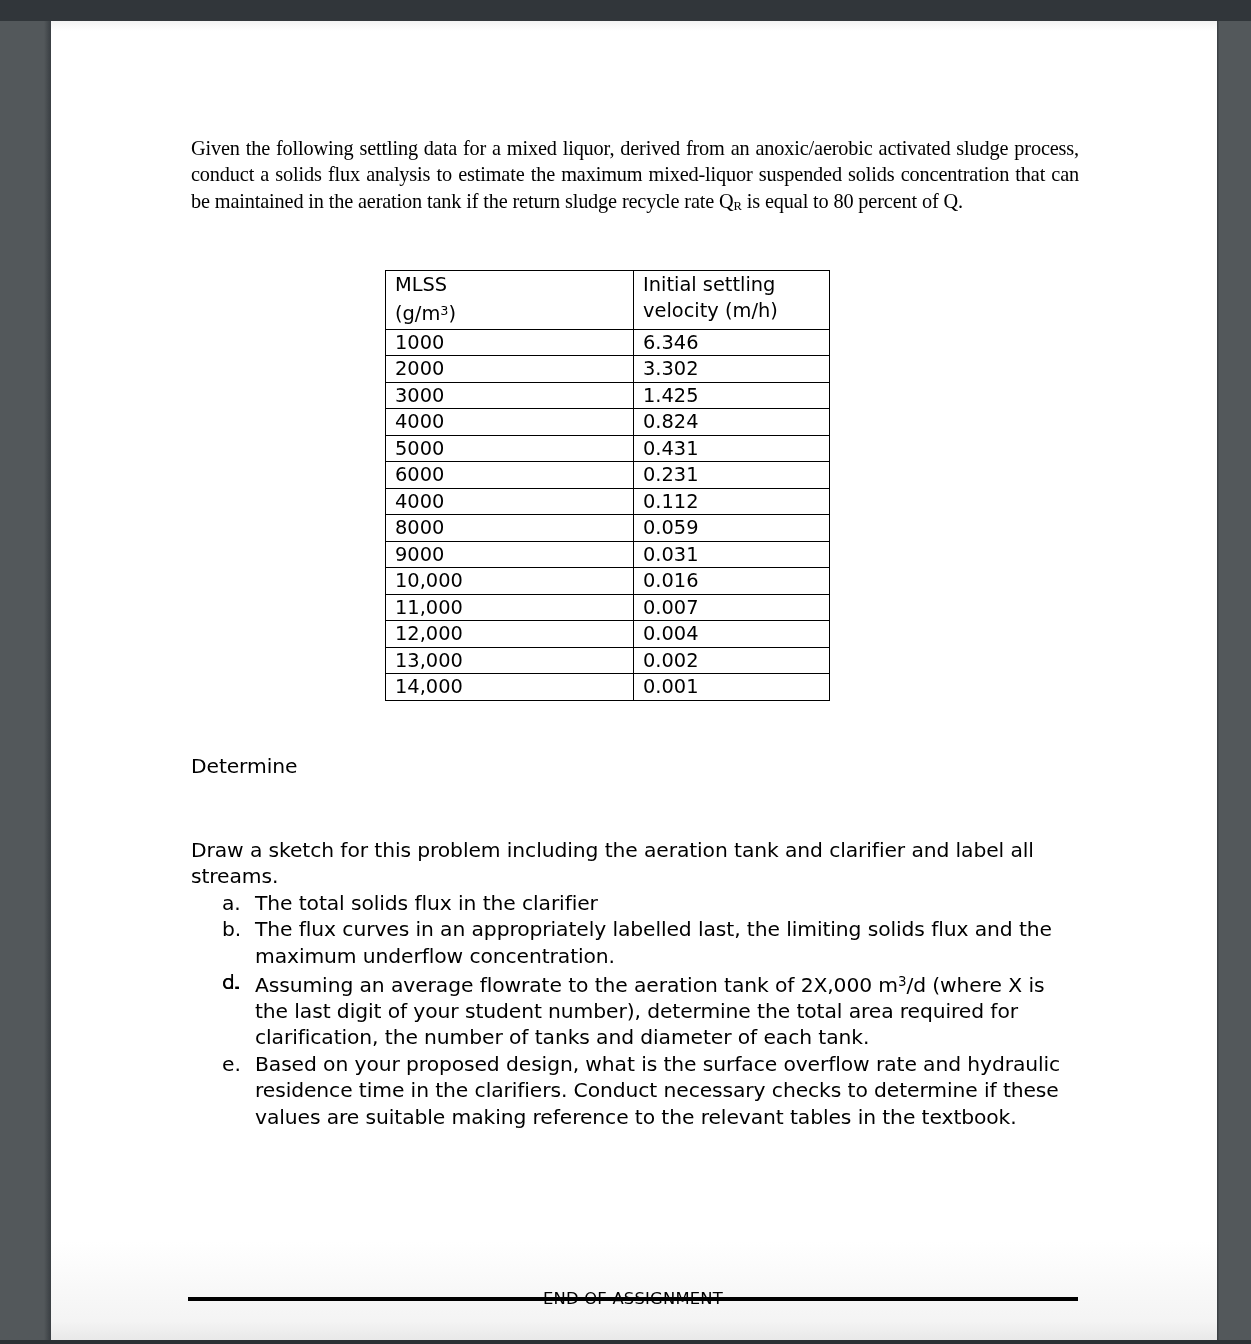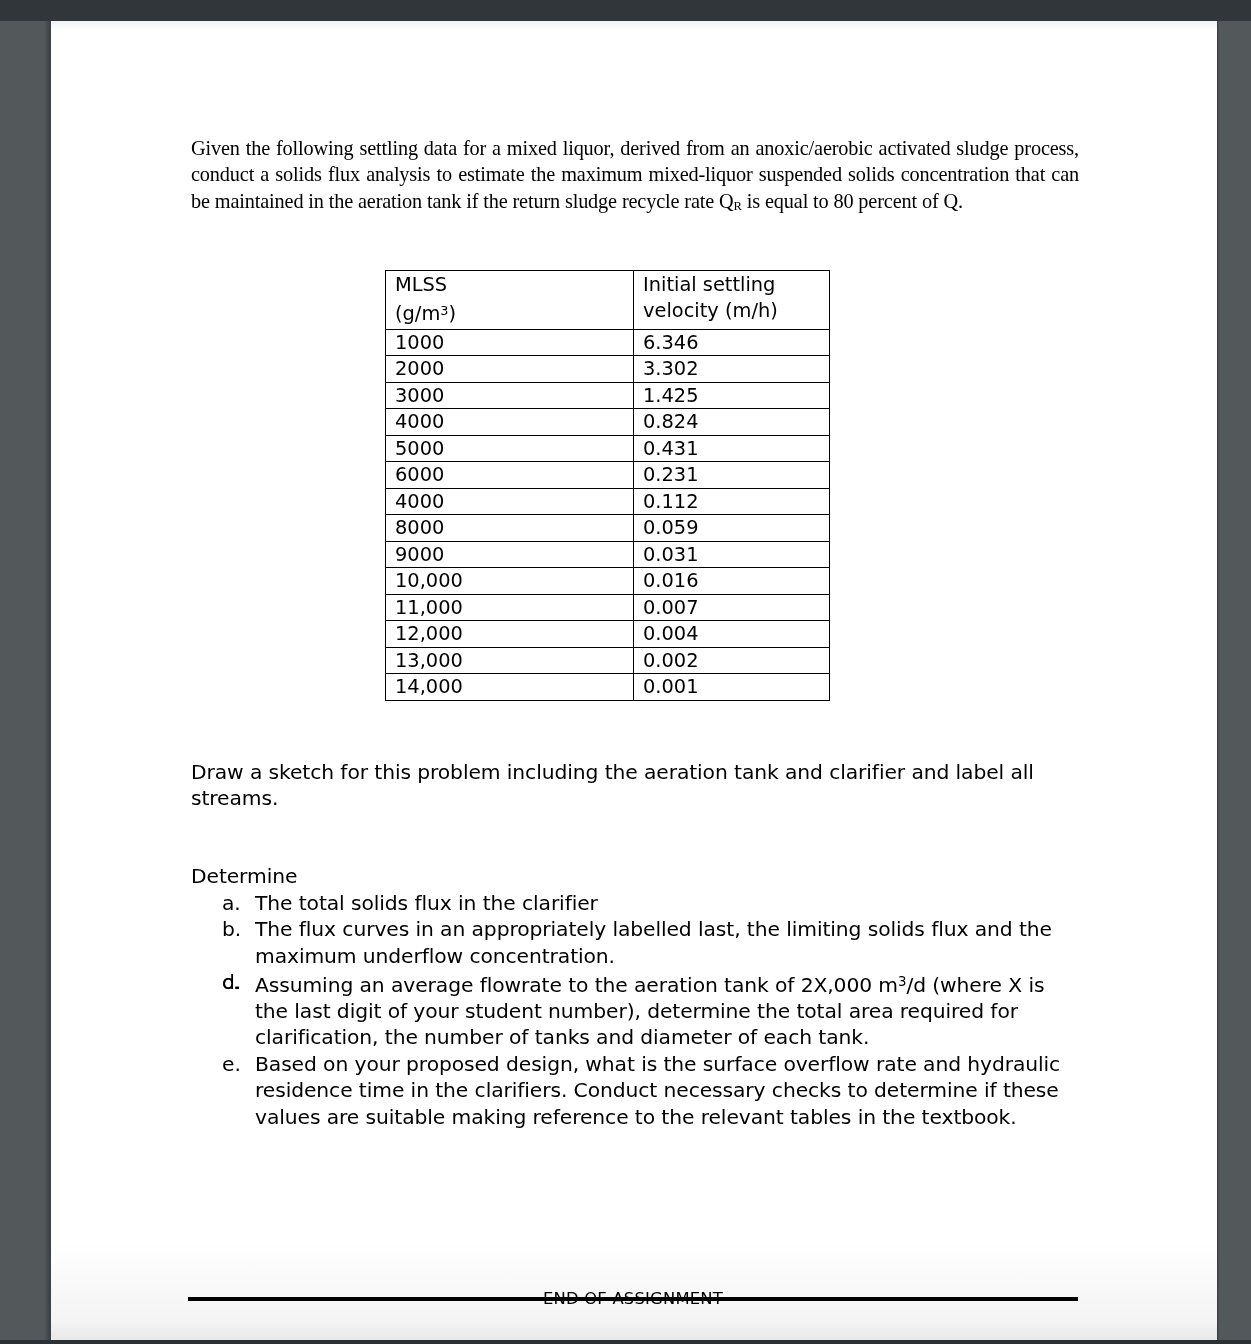--- a/index.html
+++ b/index.html
@@ -279,23 +279,23 @@
               <td>0.002</td>
             </tr>
             <tr>
               <td>14,000</td>
               <td>0.001</td>
             </tr>
           </tbody>
       </table>
     </div>
 
+    <p class="body-paragraph" id="determine-heading">Determine</p>
+
     <p class="body-paragraph" id="sketch-paragraph">Draw a sketch for this problem including the aeration tank and clarifier and label all streams.</p>
-
-    <p class="body-paragraph" id="determine-heading">Determine</p>
 
     <ol class="determine-list" id="determine-list">
     <li><span class="list-marker">a.</span><span>The total solids flux in the clarifier</span></li>
         <li><span class="list-marker">b.</span><span>The flux curves in an appropriately labelled last, the limiting solids flux and the maximum underflow concentration.</span></li>
         <li><span class="list-marker">c.</span></li>
         <li><span class="list-marker">d.</span><span><span>Assuming an average flowrate to the aeration tank of 2X,000 m</span><sup>3</sup><span>/d (where X is the last digit of your student number), determine the total area required for clarification, the number of tanks and diameter of each tank.</span></span></li>
         <li><span class="list-marker">e.</span><span>Based on your proposed design, what is the surface overflow rate and hydraulic residence time in the clarifiers. Conduct necessary checks to determine if these values are suitable making reference to the relevant tables in the textbook.</span></li>
       </ol>
   </div>
 

